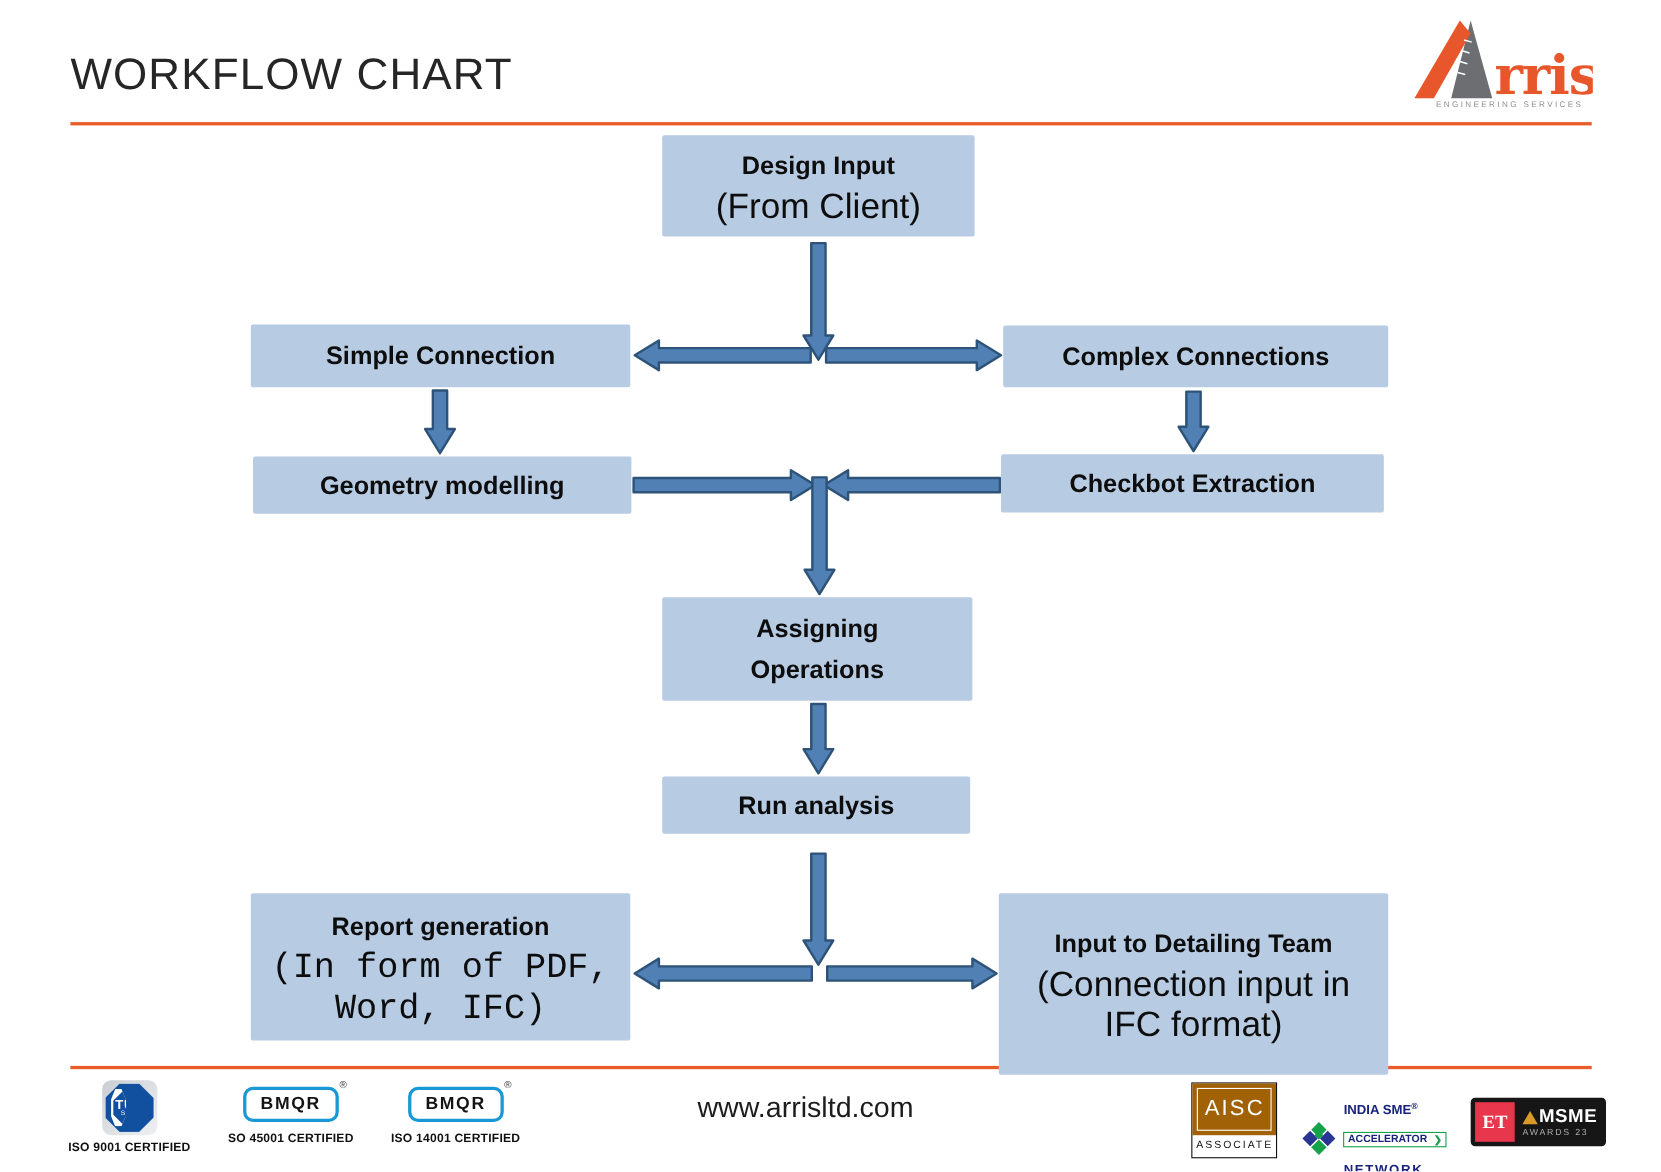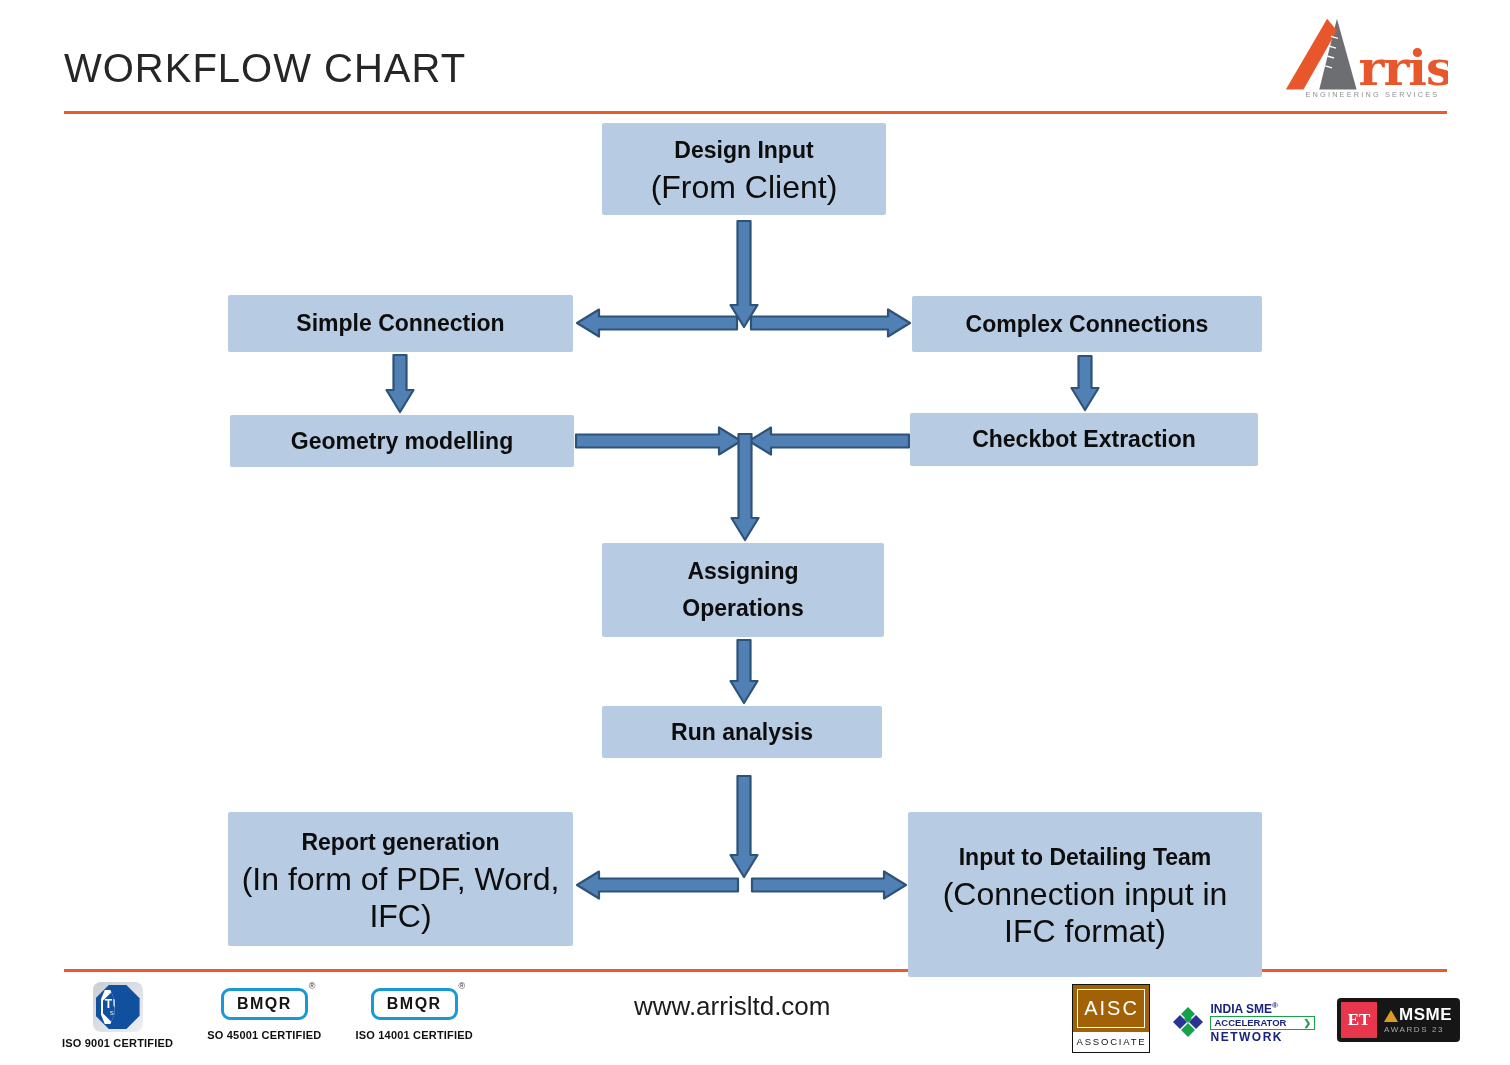--- a/index.html
+++ b/index.html
@@ -23,21 +23,21 @@
   .nw{white-space:nowrap;}
   #n-design{left:602px;top:123px;width:284px;height:92px;}
   #n-simple{left:228px;top:295px;width:345px;height:57px;}
   #n-complex{left:912px;top:296px;width:350px;height:56px;}
   #n-geometry{left:230px;top:415px;width:344px;height:52px;}
   #n-checkbot{left:910px;top:413px;width:348px;height:53px;}
   #n-assigning{left:602px;top:543px;width:282px;height:94px;}
   #n-assigning .t{max-width:180px;}
   #n-run{left:602px;top:706px;width:280px;height:52px;}
   #n-report{left:228px;top:812px;width:345px;height:134px;}
-  #n-report .s{max-width:320px;}
+  #n-report .s{max-width:320px;font-family:Liberation Mono, monospace;}
   #n-detailing{left:908px;top:812px;width:354px;height:165px;}
   #n-detailing .s{max-width:330px;}
 
   .flow-arrows{position:absolute;left:0;top:0;width:1510px;height:1065px;z-index:1;pointer-events:none;}
 
   
   .certs{position:absolute;left:62px;top:982px;display:flex;gap:34px;align-items:flex-start;z-index:3;}
   .cert{text-align:center;}
   .cert-label{margin-top:5px;font-size:11px;font-weight:700;color:#101010;letter-spacing:0.2px;}
   .tuv-bg{width:50px;height:50px;margin:0 auto;border-radius:8px;
@@ -60,21 +60,21 @@
   .aisc{width:76px;border:1.5px solid #111;background:#fff;}
   .aisc-top{background:#a16207;padding:4px;}
   .aisc-top-inner{display:block;border:1px solid #fff;color:#fff;text-align:center;
                   font-size:20px;letter-spacing:2px;padding:7px 0;}
   .aisc-bottom{text-align:center;font-size:9.5px;letter-spacing:1.8px;color:#111;padding:4px 0 5px;}
   .indiasme{display:flex;gap:6px;align-items:center;margin-top:16px;}
   .sme-text{display:flex;flex-direction:column;line-height:12px;}
   .sme-l1{font-size:12px;font-weight:700;color:#1A237E;}
   .sme-reg{font-size:8px;vertical-align:super;color:#1A237E;}
   .sme-l2{font-size:9.5px;font-weight:700;color:#1A237E;border:1.5px solid #15A24A;
-          padding:0 3px;margin:1px 0;display:inline-flex;align-items:center;gap:17px;width:max-content;text-align:center;}
+          padding:0 3px;margin:14px 0;display:inline-flex;align-items:center;gap:6px;width:max-content;text-align:center;}
   .sme-arrow{color:#15A24A;font-size:9px;}
   .sme-l3{font-size:12px;font-weight:700;color:#1A237E;letter-spacing:1.5px;}
   .etmsme{margin-top:14px;background:#161616;border-radius:4px;height:44px;display:flex;
           align-items:center;padding:0 8px 0 4px;}
   .et-box{width:36px;height:36px;background:#E8364D;display:flex;align-items:center;justify-content:center;
           color:#fff;font-family:"Liberation Serif",serif;font-weight:700;font-size:17px;text-align:right;}
   .msme-col{margin-left:7px;display:flex;flex-direction:column;justify-content:center;}
   .msme-row{display:flex;align-items:flex-end;color:#fff;font-weight:700;font-size:17px;
             letter-spacing:0.5px;line-height:17px;}
   .gold-tri{width:0;height:0;border-left:7px solid transparent;border-right:7px solid transparent;

